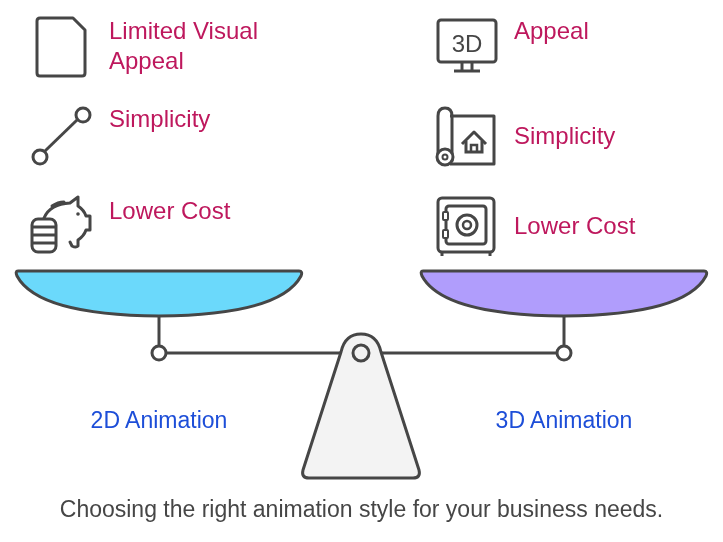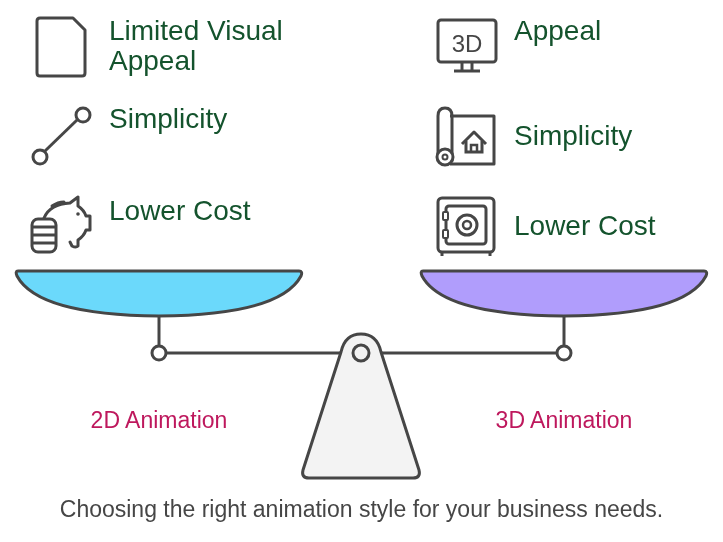--- a/index.html
+++ b/index.html
@@ -1,21 +1,21 @@
 <!DOCTYPE html>
 <html><head>
 <meta charset="utf-8">
 <style>
   html, body { margin:0; padding:0; background:#ffffff; }
   body { width:723px; height:542px; position:relative; overflow:hidden;
          font-family:"Liberation Sans", sans-serif; color:#464646; }
   .abs { position:absolute; }
-  .item-label { position:absolute; font-size:28px; line-height:30px; color:#14532d; }
+  .item-label { position:absolute; font-size:24px; line-height:30px; color:#be185d; }
   .icon { position:absolute; }
-  .side-label { position:absolute; font-size:23px; color:#be185d; width:240px; text-align:center; }
+  .side-label { position:absolute; font-size:23px; color:#1d4ed8; width:240px; text-align:center; }
   .caption { position:absolute; left:0; width:723px; top:496px; text-align:center; font-size:23px; color:#464646; }
   svg { overflow:visible; }
 </style>
 </head>
 <body>
 
 <svg class="abs" style="left:0;top:0" width="723" height="542" viewBox="0 0 723 542">
 
   <path d="M18 271 L299 271 Q303 271 301 276 Q280 315 159 316 Q38 315 17 276 Q15 271 18 271 Z" fill="#6bd9fb" stroke="#464646" stroke-width="3" stroke-linejoin="round"></path>
 

